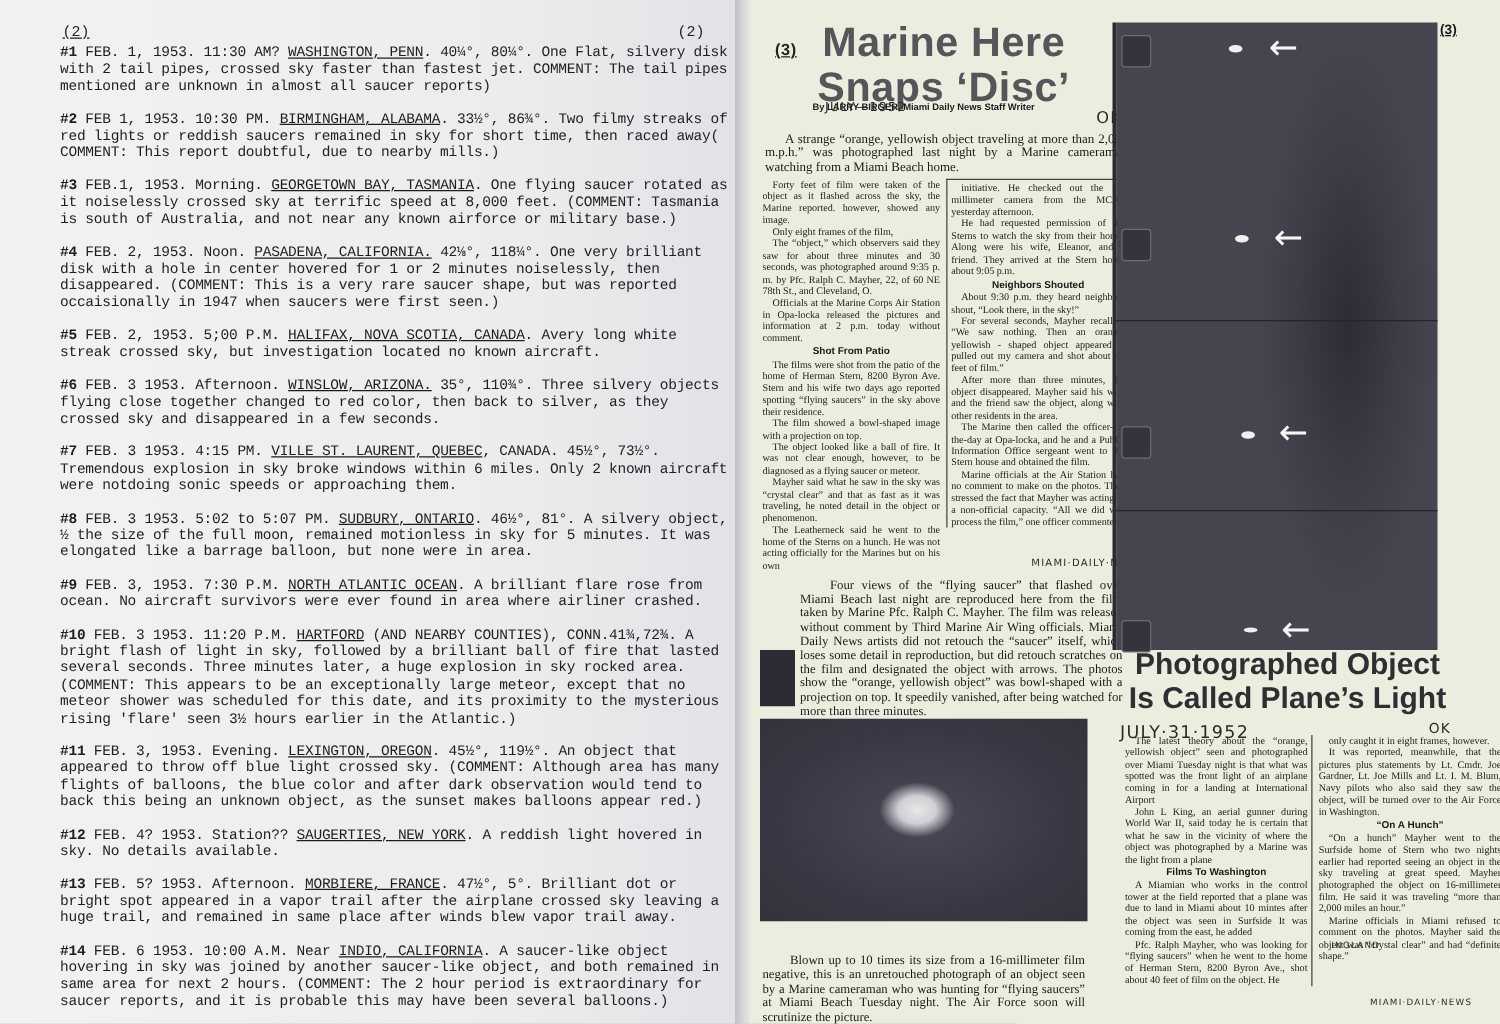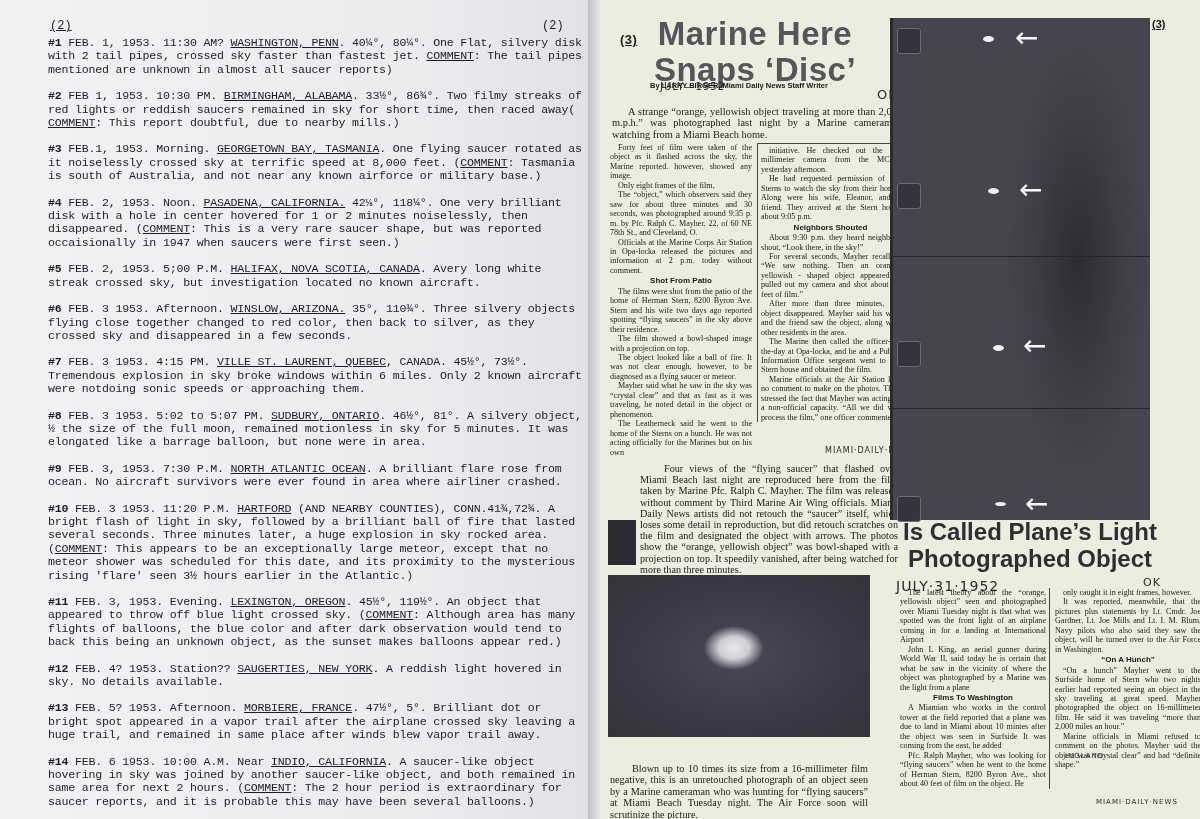--- a/index.html
+++ b/index.html
@@ -12,21 +12,21 @@
     background: linear-gradient(90deg, #f2f2f4 0%, #ececef 70%, #e2e2e6 100%);
     font-family: "Liberation Mono", "DejaVu Sans Mono", monospace;
     color: #1e1e22; font-size: 11.6px; line-height: 13.4px;
     padding: 18px 10px 0 48px;
   }
   .left-page .pg-num-l { position: absolute; left: 50px; top: 20px; font-size: 12px; text-decoration: underline; }
   .left-page .pg-num-r { position: absolute; left: 542px; top: 20px; font-size: 12px; }
   .entries { position: absolute; left: 48px; top: 36px; width: 540px; }
   .entry { margin-bottom: 13px; white-space: normal; letter-spacing: -0.2px; }
   .entry .num { font-weight: bold; }
-  .entry .u { text-decoration: underline; }
+  .entry .u { }
   .entry .date { }
   .entry .loc { text-decoration: underline; }
 
   .page-gutter {
     position: absolute; left: 588px; top: 0; width: 14px; height: 819px;
     background: linear-gradient(90deg, #bfbfc4, #d8d8dc 50%, #ecece6);
   }
 
   
   .right-page {
@@ -186,22 +186,22 @@
     <div class="blob" style="left:95px;top:170px"></div>
     <div class="arrow" style="left:126px;top:162px">←</div>
     <div class="blob" style="left:100px;top:327px"></div>
     <div class="arrow" style="left:130px;top:318px">←</div>
     <div class="blob" style="left:102px;top:484px;height:4px"></div>
     <div class="arrow" style="left:132px;top:476px">←</div>
   </div>
   <span class="page3-r">(3)</span>
 
   <div class="headline2">
+    <div>Photographed Object</div>
     <div>Is Called Plane’s Light</div>
-    <div>Photographed Object</div>
   </div>
   <span class="hand hand-date2">JULY·31·1952</span>
   <span class="hand hand-ok2">OK</span>
 
   <div class="col col-c">
     <div id="col_c">
         <p>The latest theory about the “orange, yellowish object” seen and photographed over Miami Tuesday night is that what was spotted was the front light of an airplane coming in for a landing at International Airport</p>
         <p>John L King, an aerial gunner during World War II, said today he is certain that what he saw in the vicinity of where the object was photographed by a Marine was the light from a plane</p>
       </div>
     <div class="sub">Films To Washington</div>

